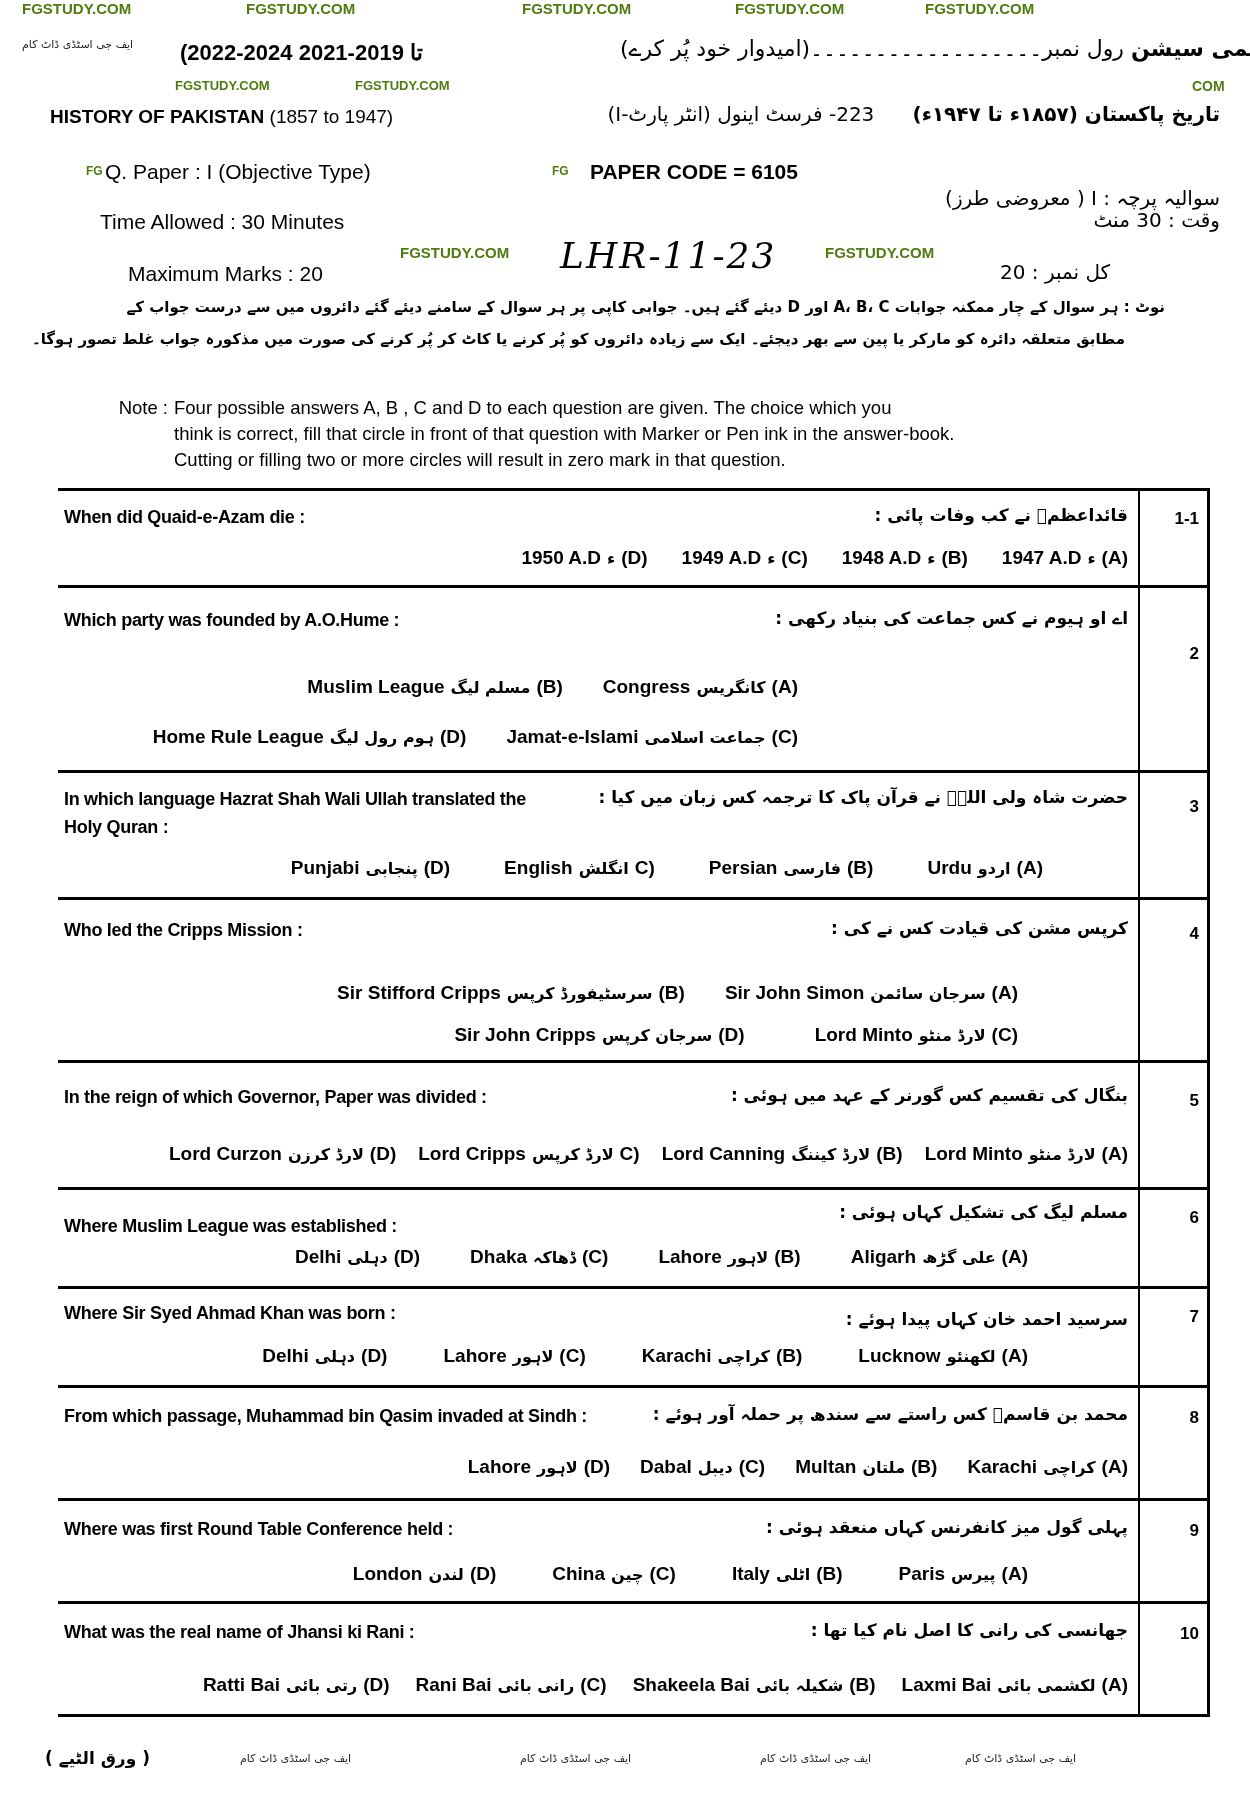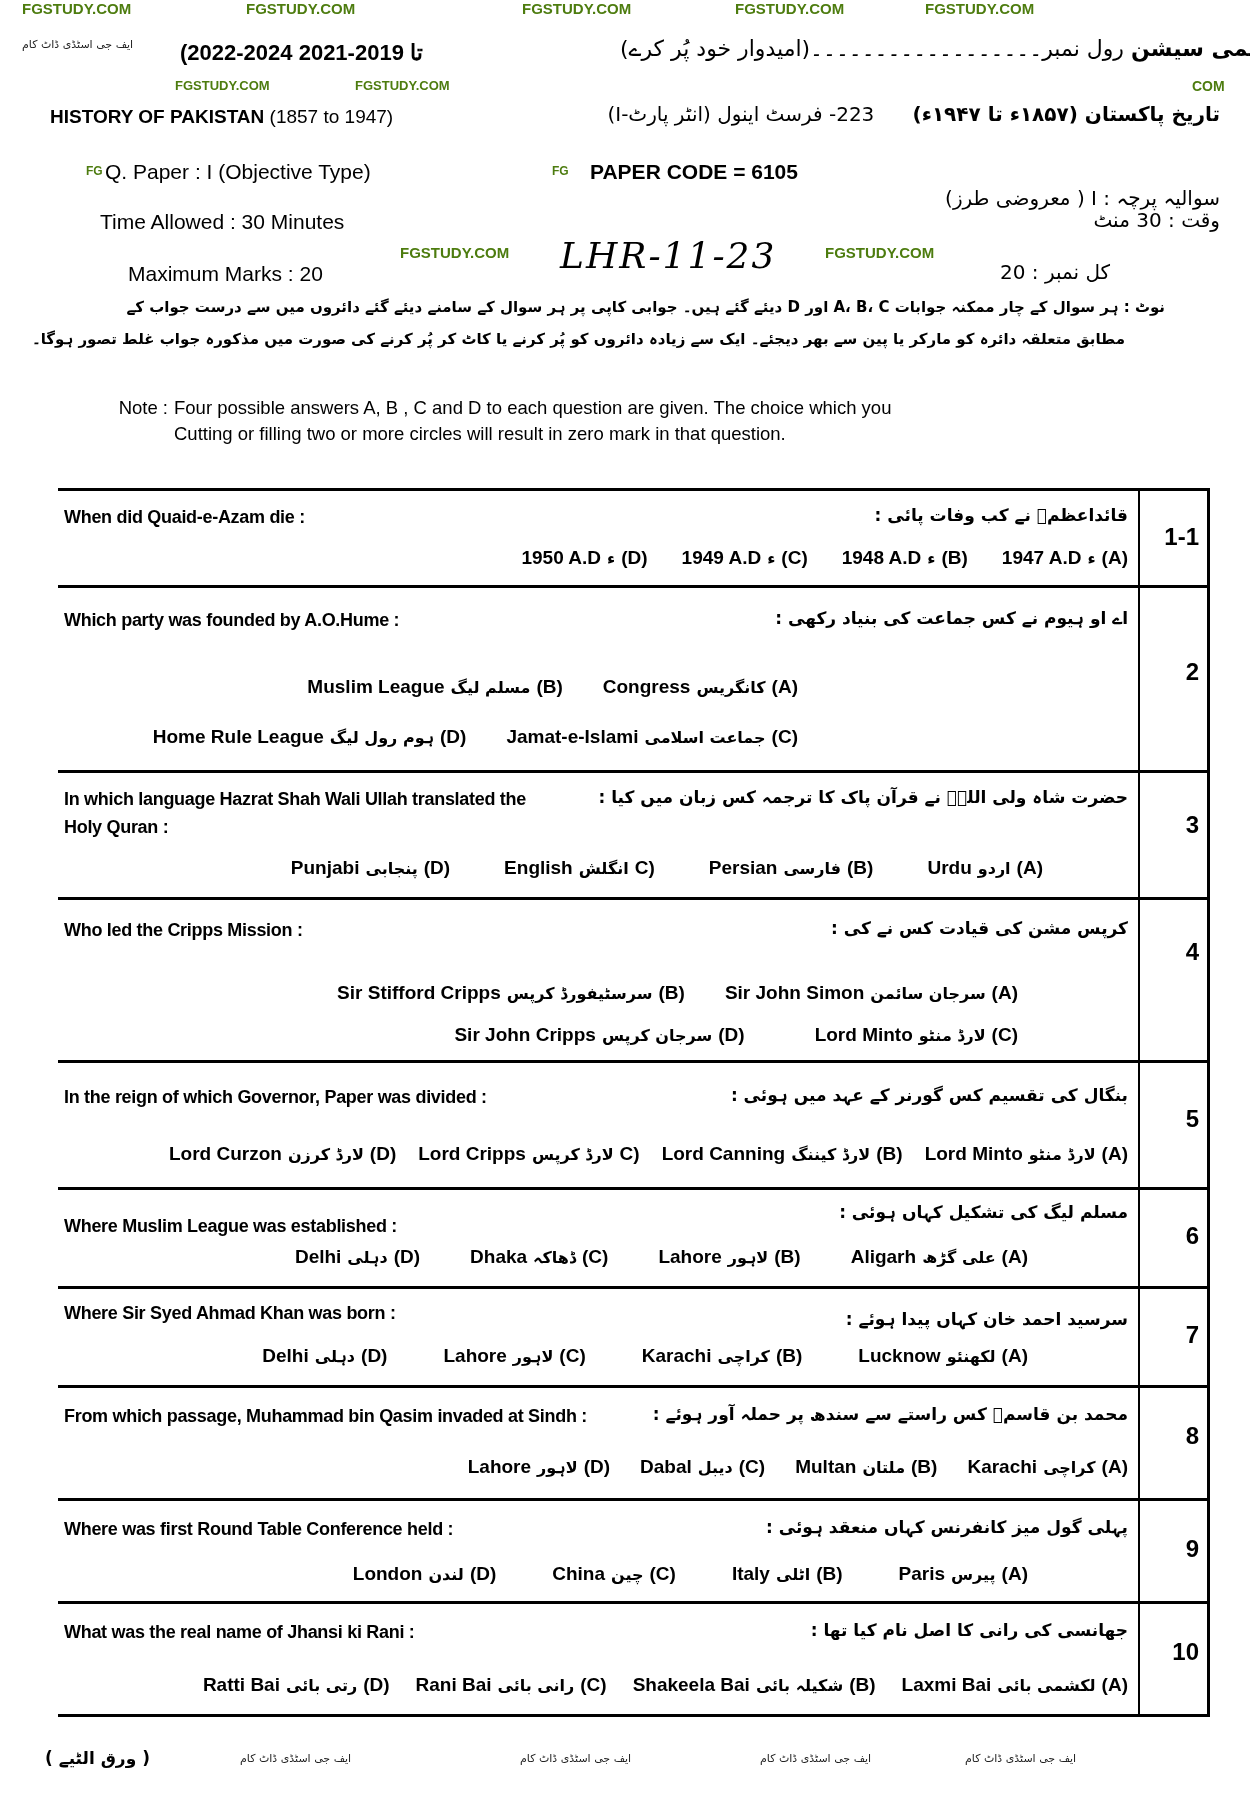--- a/index.html
+++ b/index.html
@@ -29,21 +29,21 @@
   .note-ur2 { top: 330px; left: 165px; font-size: 15px; width: 960px; text-align: right; }
   .note-en { top: 395px; left: 50px; font-size: 18.5px; line-height: 26px; }
   .note-en .lbl { display: inline-block; width: 118px; text-align: right; padding-right: 6px; }
   .note-en .ind { display: inline-block; width: 124px; }
 
   
   .qtable { position: absolute; left: 58px; top: 488px; width: 1152px; border-top: 3px solid #000; }
   .qrow { position: relative; border-bottom: 3px solid #000; border-right: 3px solid #000; }
   .qrow .body { position: relative; width: 1080px; border-right: 2px solid #000; }
   .qrow .num { position: absolute; right: 0; top: 0; width: 64px; height: 100%; }
-  .qnum { position: absolute; right: 8px; top: 18px; font-size: 24px; font-weight: bold; font-family: "Liberation Sans", sans-serif; margin-top: 14px; }
+  .qnum { position: absolute; right: 8px; top: 18px; font-size: 17px; font-weight: bold; font-family: "Liberation Sans", sans-serif; }
 
   .q-en { position: absolute; left: 6px; font-size: 18px; font-weight: bold; font-family: "Liberation Sans", sans-serif; letter-spacing: -0.3px; }
   .q-ur { position: absolute; right: 10px; font-size: 17px; font-weight: bold; font-family: "DejaVu Sans", sans-serif; direction: rtl; }
   .opts { position: absolute; right: 10px; display: flex; flex-direction: row-reverse; gap: 34px; font-size: 19px; }
   .opt { display: inline-flex; align-items: baseline; gap: 6px; direction: ltr; }
   .opt .en { font-weight: bold; }
   .opt .ur { font-size: 16px; font-weight: bold; }
   .opt .letter { font-weight: bold; font-family: "Liberation Sans", sans-serif; }
 
   .bottom-ur { top: 1748px; left: 45px; font-size: 17px; font-weight: bold; }
@@ -93,20 +93,21 @@
 <div class="abs wm" style="top:244px;left:825px;font-size:15px;">FGSTUDY.COM</div>
 
 <div class="abs mm-en">Maximum Marks  :  20</div>
 <div class="abs ur mm-ur" style="left:1000px;width:225px;text-align:left;">کل نمبر : 20</div>
 
 <div class="abs ur note-ur1" style="font-weight:bold;">نوٹ : ہر سوال کے چار ممکنہ جوابات A، B، C اور D دیئے گئے ہیں۔ جوابی کاپی پر ہر سوال کے سامنے دیئے گئے دائروں میں سے درست جواب کے</div>
 <div class="abs ur note-ur2" style="font-weight:bold;">مطابق متعلقہ دائرہ کو مارکر یا پین سے بھر دیجئے۔ ایک سے زیادہ دائروں کو پُر کرنے یا کاٹ کر پُر کرنے کی صورت میں مذکورہ جواب غلط تصور ہوگا۔</div>
 
 <div class="abs note-en">
   <div><span class="lbl">Note :</span><span>Four possible answers A, B , C and D  to each question are given. The choice which you</span></div>
+  <div><span class="ind"></span><span>think is correct, fill that circle in front of that question  with Marker or Pen ink in the answer-book.</span></div>
   <div><span class="ind"></span><span>Cutting or filling two or more circles will result in zero mark in that question.</span></div>
 </div>
 
 <div class="qtable">
 
   <div class="qrow" style="height:94px;">
     <div class="body" style="height:94px;">
       <div class="q-en" style="top:16px;">When did Quaid-e-Azam die :</div>
       <div class="q-ur" style="top:14px;">قائداعظمؒ نے کب وفات پائی :</div>
       <div class="opts" style="top:56px;">

